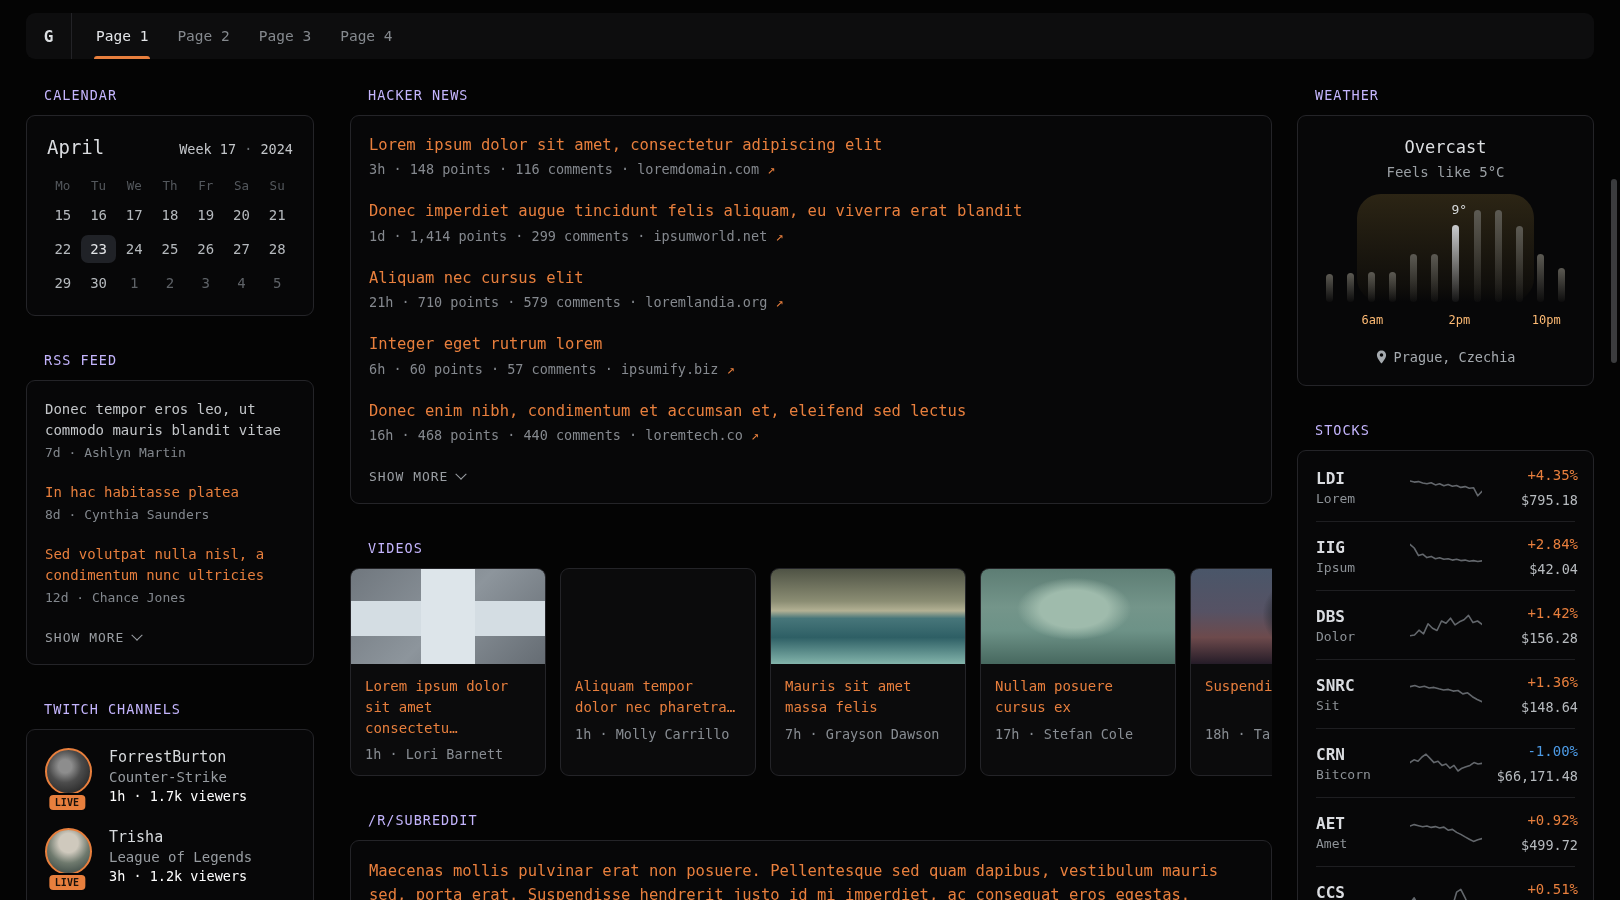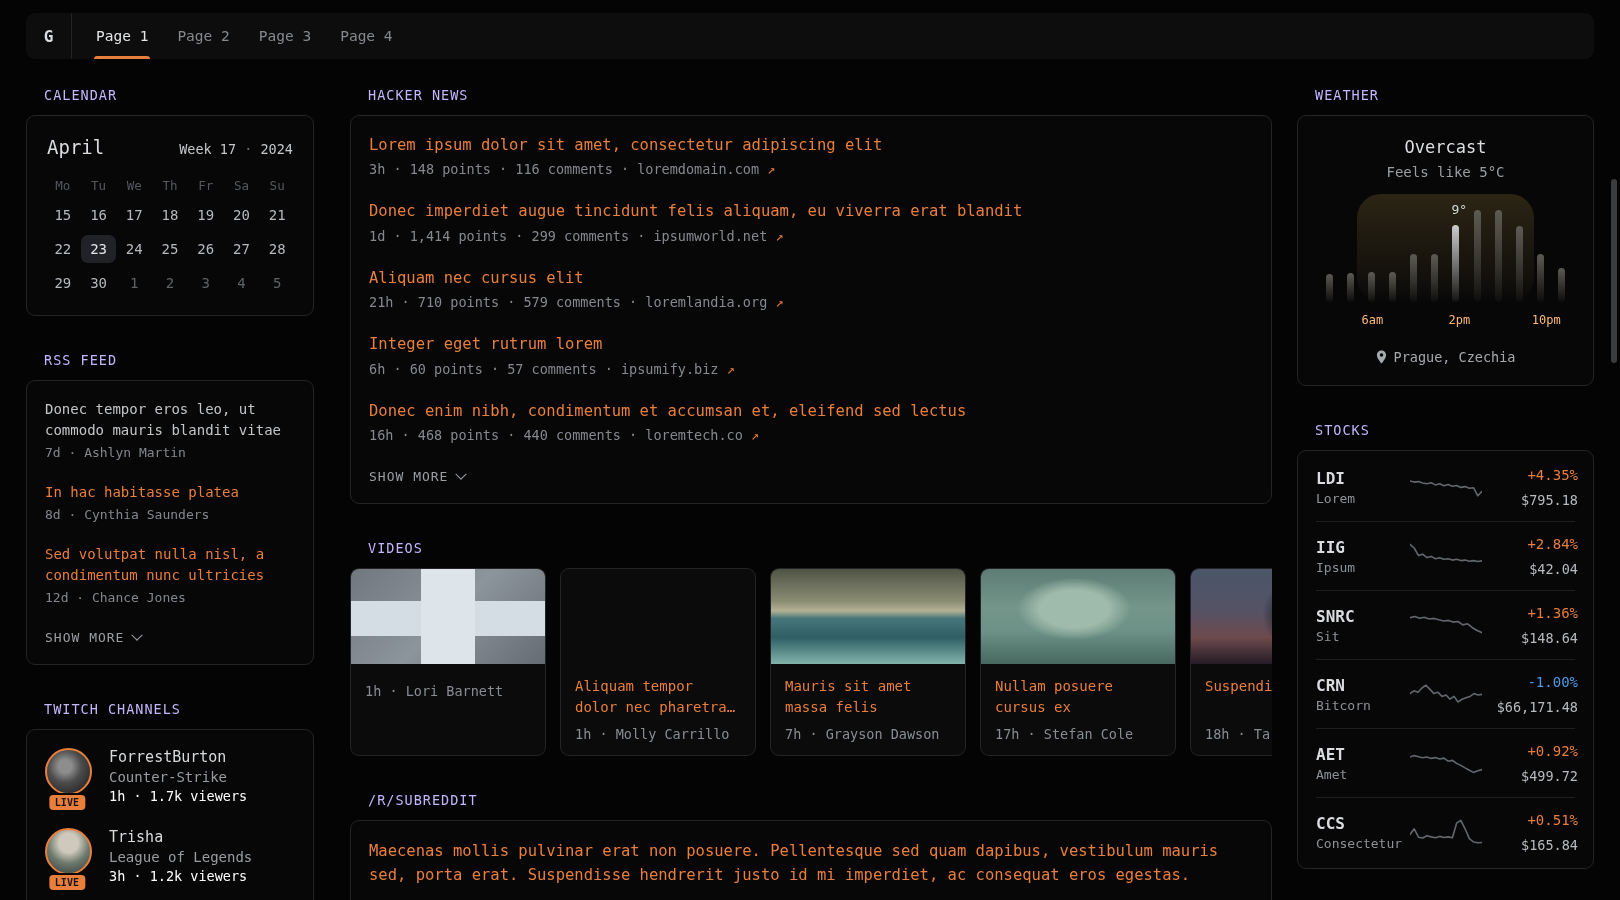--- a/index.html
+++ b/index.html
@@ -402,20 +402,21 @@
         </div>
       </div>
 
       <div class="section">
         <div class="section-label">VIDEOS</div>
         <div class="videos">
 
             <div class="video-card">
               <div class="thumb thumb-towers"></div>
               <div class="video-body">
+                <div class="video-title">Lorem ipsum dolor sit amet consectetu…</div>
                 <div class="video-meta">1h · Lori Barnett</div>
               </div>
             </div>
 
             <div class="video-card">
               <div class="thumb thumb-camera"></div>
               <div class="video-body">
                 <div class="video-title">Aliquam tempor dolor nec pharetra…</div>
                 <div class="video-meta">1h · Molly Carrillo</div>
               </div>
@@ -531,20 +532,35 @@
                   <svg width="72" height="32">
                     <polyline points="0.0,3.4 4.2,7.0 8.5,14.6 12.7,13.2 16.9,16.6 21.2,15.4 25.4,17.7 29.6,16.8 33.9,18.2 38.1,17.7 42.4,19.1 46.6,18.2 50.8,19.6 55.1,19.1 59.3,20.2 63.5,19.6 67.8,20.5 72.0,19.9" fill="none" stroke="#63676c" stroke-width="1.6" stroke-linejoin="round" stroke-linecap="round"></polyline>
                   </svg>
                 </div>
                 <div class="s-right">
                   <div class="s-pct up">+2.84%</div>
                   <div class="s-price">$42.04</div>
                 </div>
               </div>
 
+              <div class="stock-row">
+                <div class="s-left">
+                  <div class="s-sym">DBS</div>
+                  <div class="s-name">Dolor</div>
+                </div>
+                <div class="s-spark">
+                  <svg width="72" height="32">
+                    <polyline points="0.0,25.8 4.5,25.0 9.0,20.2 13.5,23.8 18.0,13.8 22.5,18.2 27.0,20.5 31.5,11.0 36.0,13.2 40.5,8.2 45.0,14.9 49.5,11.8 54.0,9.8 58.5,5.4 63.0,12.6 67.5,11.0 72.0,14.3" fill="none" stroke="#63676c" stroke-width="1.6" stroke-linejoin="round" stroke-linecap="round"></polyline>
+                  </svg>
+                </div>
+                <div class="s-right">
+                  <div class="s-pct up">+1.42%</div>
+                  <div class="s-price">$156.28</div>
+                </div>
+              </div>
 
               <div class="stock-row">
                 <div class="s-left">
                   <div class="s-sym">SNRC</div>
                   <div class="s-name">Sit</div>
                 </div>
                 <div class="s-spark">
                   <svg width="72" height="32">
                     <polyline points="0.0,7.6 4.8,6.5 9.6,8.2 14.4,7.3 19.2,9.0 24.0,8.4 28.8,9.8 33.6,11.0 38.4,10.4 43.2,12.1 48.0,11.5 52.8,14.9 57.6,13.8 62.4,17.7 67.2,20.5 72.0,22.7" fill="none" stroke="#63676c" stroke-width="1.6" stroke-linejoin="round" stroke-linecap="round"></polyline>
                   </svg>

